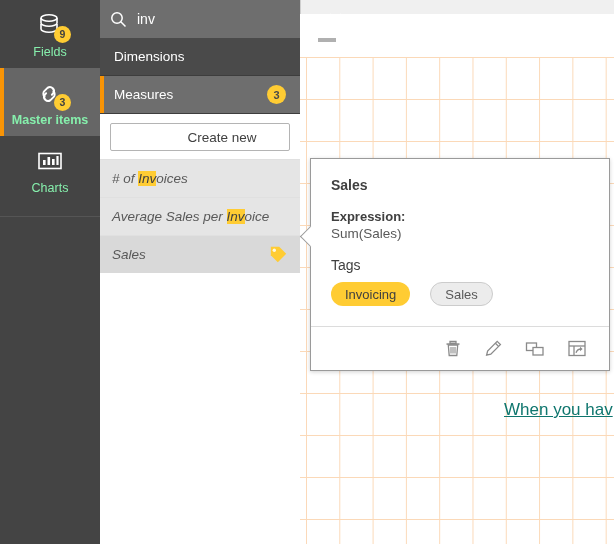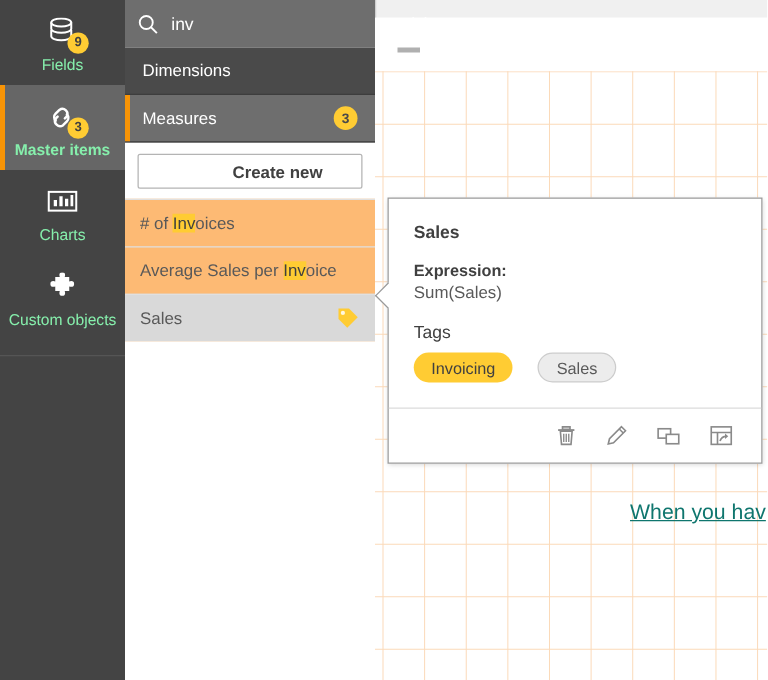--- a/index.html
+++ b/index.html
@@ -134,27 +134,27 @@
 
   .create-wrap { padding: 9px 10px 8px 10px; background: #ffffff; }
   .create-btn {
     width: 100%;
     height: 28px;
     border: 1px solid #b4b4b4;
     border-radius: 2px;
     background: #ffffff;
     color: #404040;
     font-size: 13.5px;
-    font-weight: bold;
+    font-weight: normal;
     font-family: "Liberation Sans", sans-serif;
     cursor: pointer;
     padding-left: 44px;
   }
 
-  .asset-list { background: #fdba74; }
+  .asset-list { background: #e5e5e5; font-style: italic; }
   .asset-row {
     height: 38px;
     display: flex;
     align-items: center;
     padding: 0 12px;
     border-top: 1px solid #e0e0e0;
     font-size: 13.5px;
     color: #595959;
     cursor: pointer;
     position: relative;
@@ -298,28 +298,20 @@
           <rect x="2" y="2.5" width="22" height="15" fill="none" stroke="#fff" stroke-width="1.6"></rect>
           <rect x="6" y="9" width="2.6" height="5" fill="#fff"></rect>
           <rect x="10.5" y="6" width="2.6" height="8" fill="#fff"></rect>
           <rect x="15" y="8" width="2.6" height="6" fill="#fff"></rect>
           <rect x="19.4" y="5" width="2.2" height="9" fill="#fff"></rect>
         </svg>
       </div>
       <div class="rail-label">Charts</div>
     </div>
 
-    <div class="rail-item">
-      <div class="rail-icon-wrap">
-        <svg width="24" height="22" viewBox="0 0 24 22">
-          <path fill="#fff" d="M9.5 2 a2.3 2.3 0 0 1 4.6 0 c0 .7-.3 1.1-.3 1.6 h3.6 v3.5 c.5 0 .9-.3 1.6-.3 a2.3 2.3 0 0 1 0 4.6 c-.7 0-1.1-.3-1.6-.3 v3.6 h-3.6 c0 .5.3.9.3 1.6 a2.3 2.3 0 0 1-4.6 0 c0-.7.3-1.1.3-1.6 H6.2 v-3.6 c-.5 0-.9.3-1.6.3 a2.3 2.3 0 0 1 0-4.6 c.7 0 1.1.3 1.6.3 V3.6 h3.6 c0-.5-.3-.9-.3-1.6z"></path>
-        </svg>
-      </div>
-      <div class="rail-label">Custom objects</div>
-    </div>
 
     <div class="rail-divider"></div>
   </div>
 
   <div class="panel">
 
     <div class="searchbar">
       <span class="icon-btn">
         <svg width="17" height="17" viewBox="0 0 17 17">
           <circle cx="7" cy="7" r="5.2" fill="none" stroke="#fff" stroke-width="1.5"></circle>

